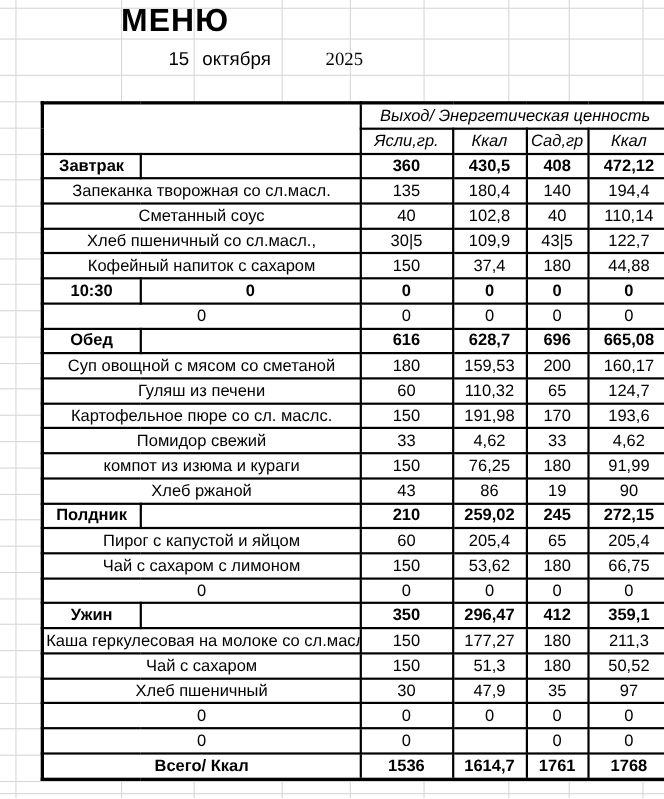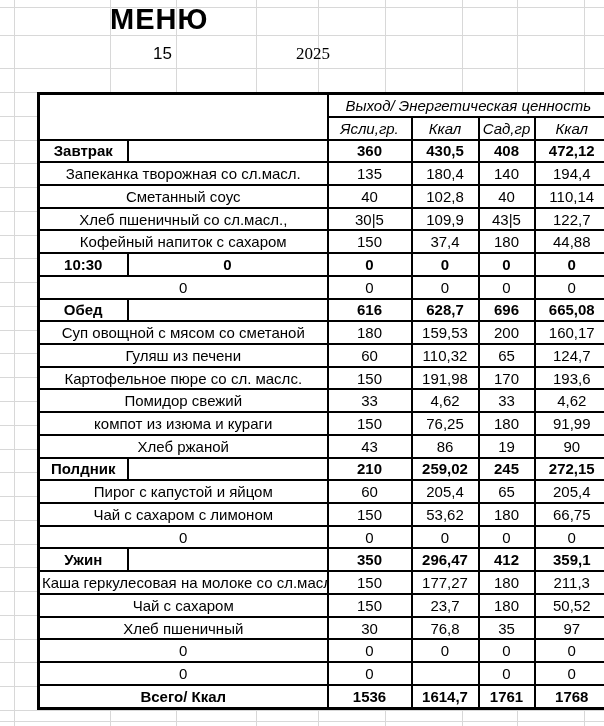--- a/index.html
+++ b/index.html
@@ -94,20 +94,21 @@
       <div class="gl h" style="top: 591px;"></div>
       <div class="gl h" style="top: 615px;"></div>
       <div class="gl h" style="top: 639px;"></div>
       <div class="gl h" style="top: 662px;"></div>
       <div class="gl h" style="top: 686px;"></div>
       <div class="gl h" style="top: 710px;"></div>
     </div>
 
   <div class="page-title">МЕНЮ</div>
   <div class="date-cell date-day">15</div>
+  <div class="date-cell date-month">октября</div>
   <div class="date-cell date-year">2025</div>
 
   <table class="menu">
     <colgroup>
       <col style="width:89px">
         <col style="width:200px">
       <col style="width:84px">
         <col style="width:67px">
       <col style="width:56px">
         <col style="width:75px">
@@ -264,28 +265,28 @@
         <tr>
           <td colspan="2">Каша геркулесовая на молоке со сл.масл.</td>
           <td class="al">150</td>
           <td>177,27</td>
           <td>180</td>
           <td>211,3</td>
         </tr>
         <tr>
           <td colspan="2">Чай с сахаром</td>
           <td class="al">150</td>
-          <td>23,7</td>
+          <td>51,3</td>
           <td>180</td>
           <td>50,52</td>
         </tr>
         <tr>
           <td colspan="2">Хлеб пшеничный</td>
           <td class="arr">30</td>
-          <td>76,8</td>
+          <td>47,9</td>
           <td>35</td>
           <td>97</td>
         </tr>
         <tr>
           <td colspan="2">0</td>
           <td>0</td>
           <td>0</td>
           <td>0</td>
           <td>0</td>
         </tr>

